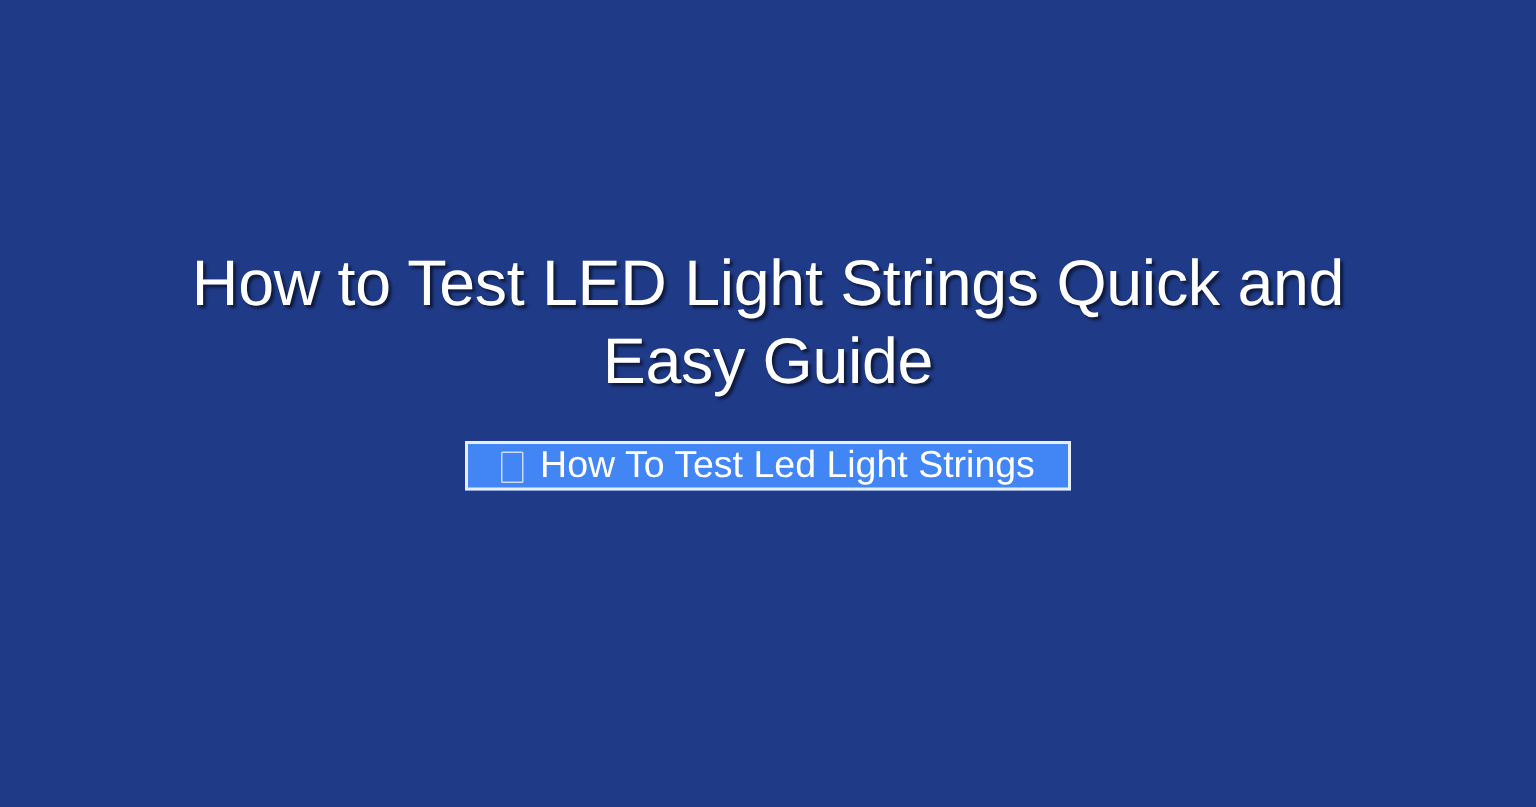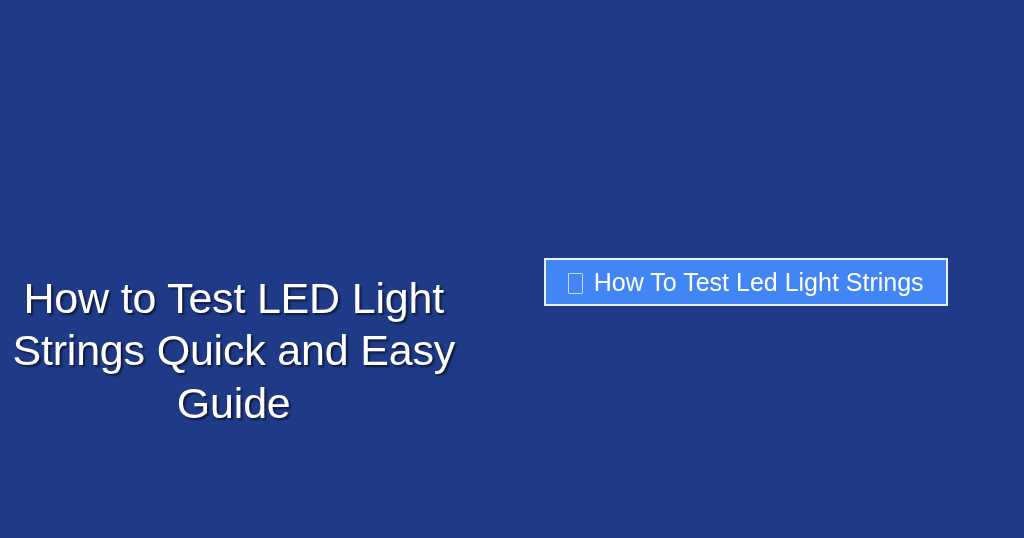--- a/index.html
+++ b/index.html
@@ -24,21 +24,21 @@
     box-sizing: border-box;
   }
 
   .content-stack {
     position: absolute;
     left: 0;
     top: 0;
     width: 1024px;
     height: 538px;
     display: flex;
-    flex-direction: row;
+    flex-direction: column;
     align-items: center;
     justify-content: flex-start;
   }
 
   
   .headline-wrap {
     margin-top: 163px;
     width: 860px;
     text-align: center;
   }
@@ -63,21 +63,21 @@
     display: flex;
     justify-content: center;
     width: 100%;
   }
 
   .cta-button {
     display: inline-flex;
     align-items: center;
     gap: 11px;
     box-sizing: border-box;
-    height: 48px;
+    height: 33px;
     padding: 0 22px;
     background: #4285F4;
     border: 2px solid #E8EEF8;
     border-radius: 0;
     color: #FFFFFF;
     font-family: "Liberation Sans", sans-serif;
     font-size: 25px;
     font-weight: 400;
     line-height: 1;
     white-space: nowrap;

